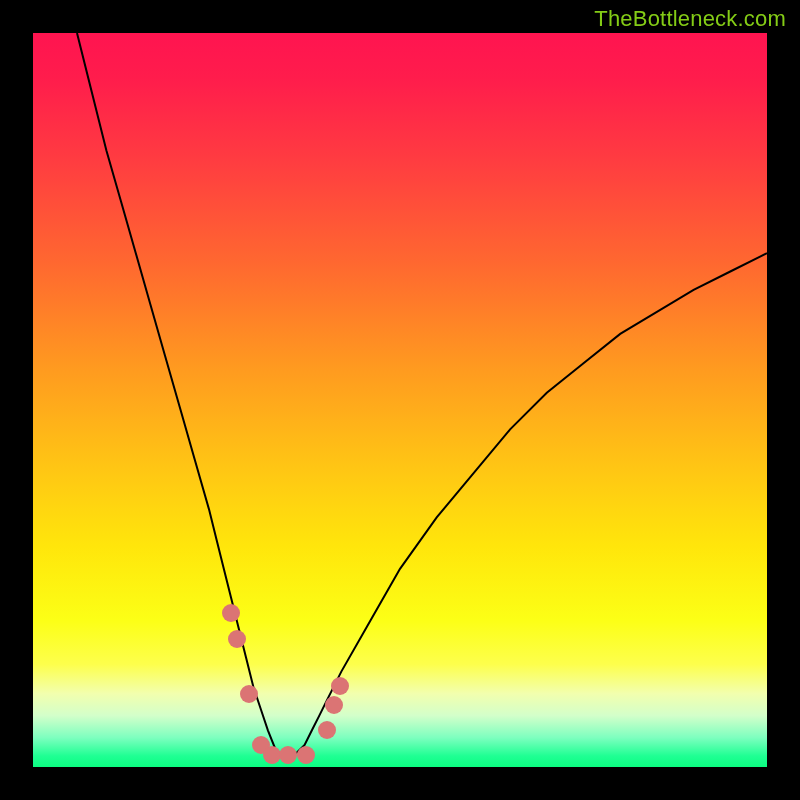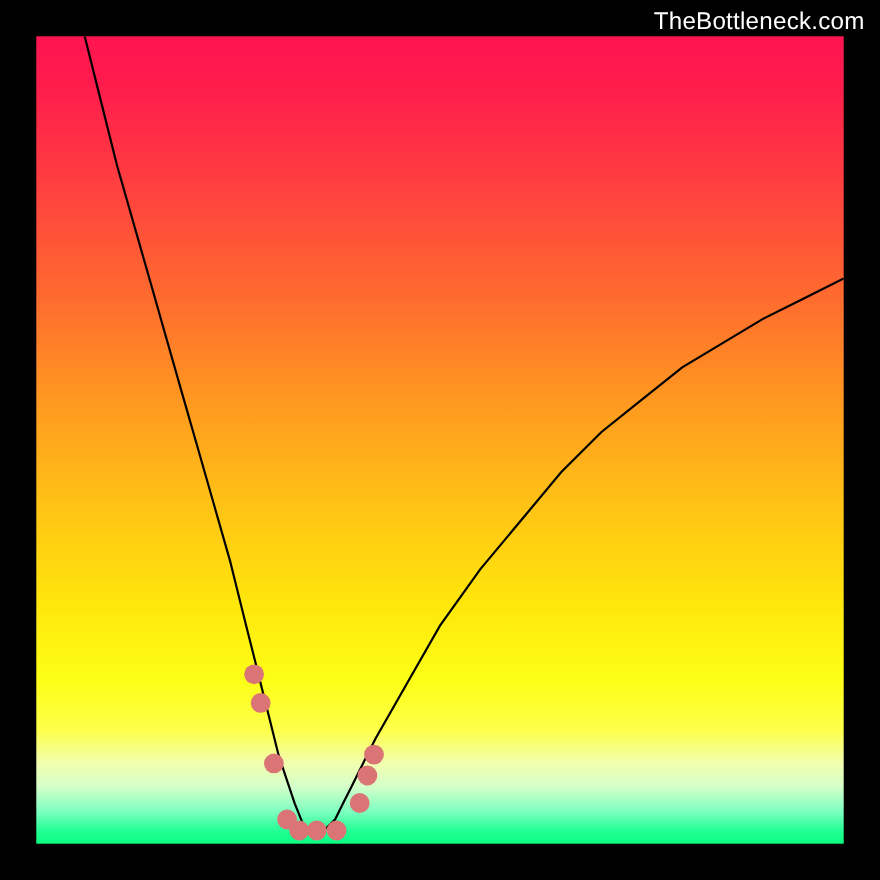--- a/index.html
+++ b/index.html
@@ -14,21 +14,21 @@
   .frame {
     position: relative;
     width: 800px;
     height: 800px;
     background: #000;
   }
   .watermark {
     position: absolute;
     top: 6px;
     right: 14px;
-    color: #ffffff;
+    color: #84cc16;
     font-size: 22px;
     font-weight: 500;
     letter-spacing: 0.2px;
     z-index: 30;
   }
   .plot-outer {
     position: absolute;
     left: 33px;
     top: 33px;
     width: 734px;

